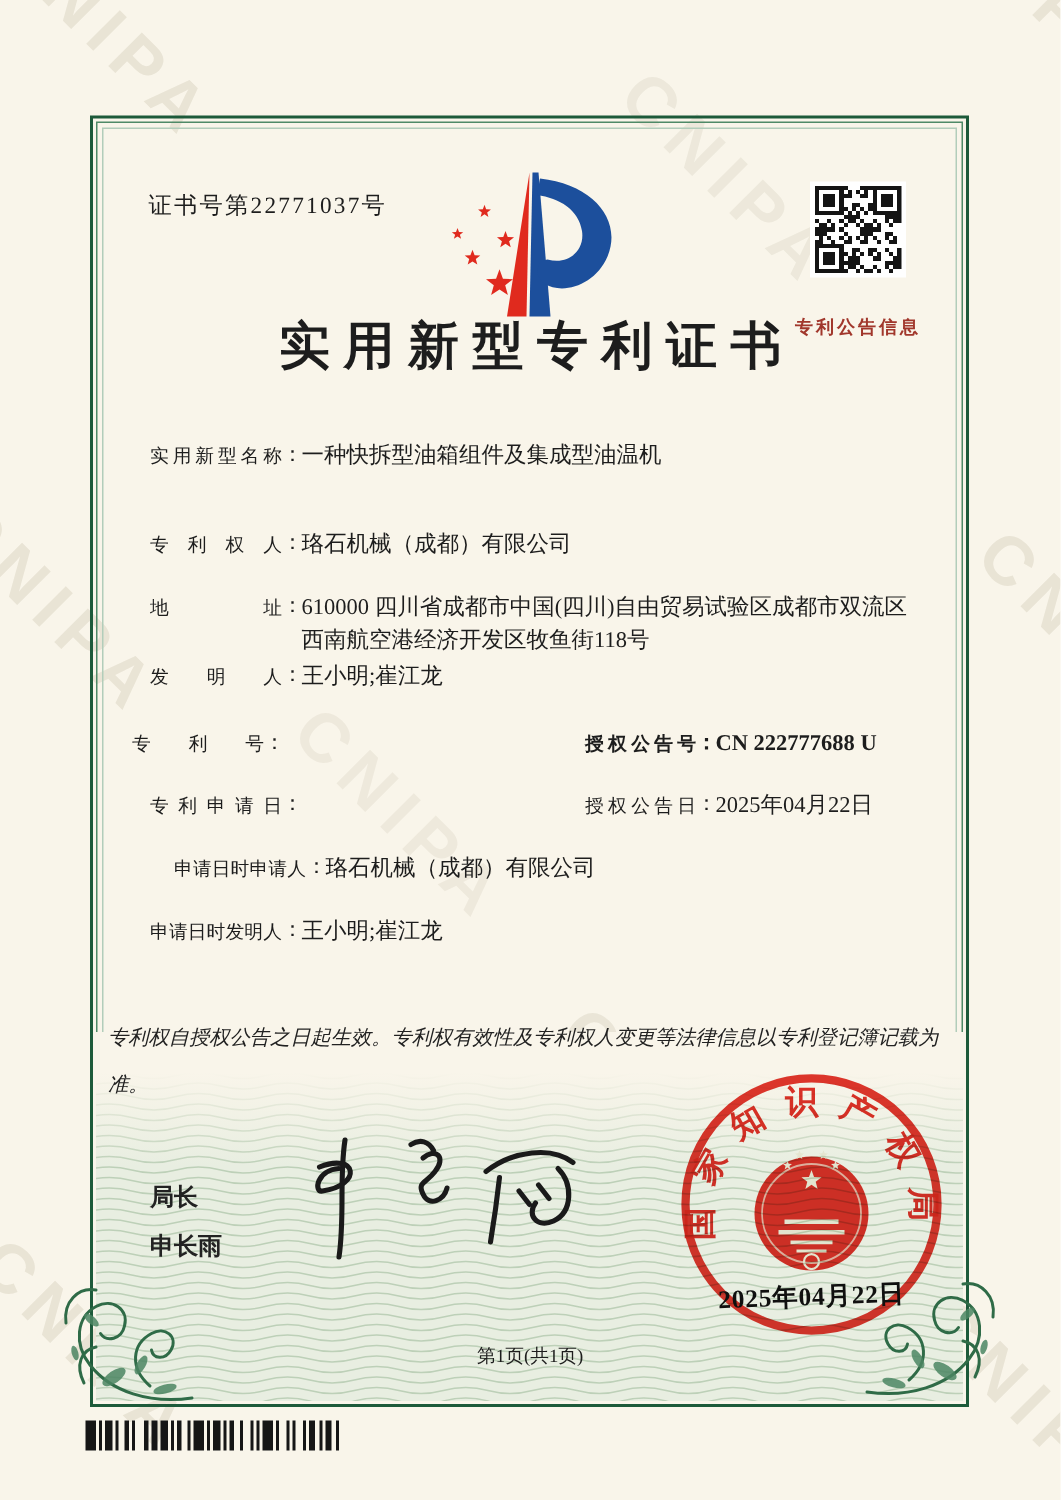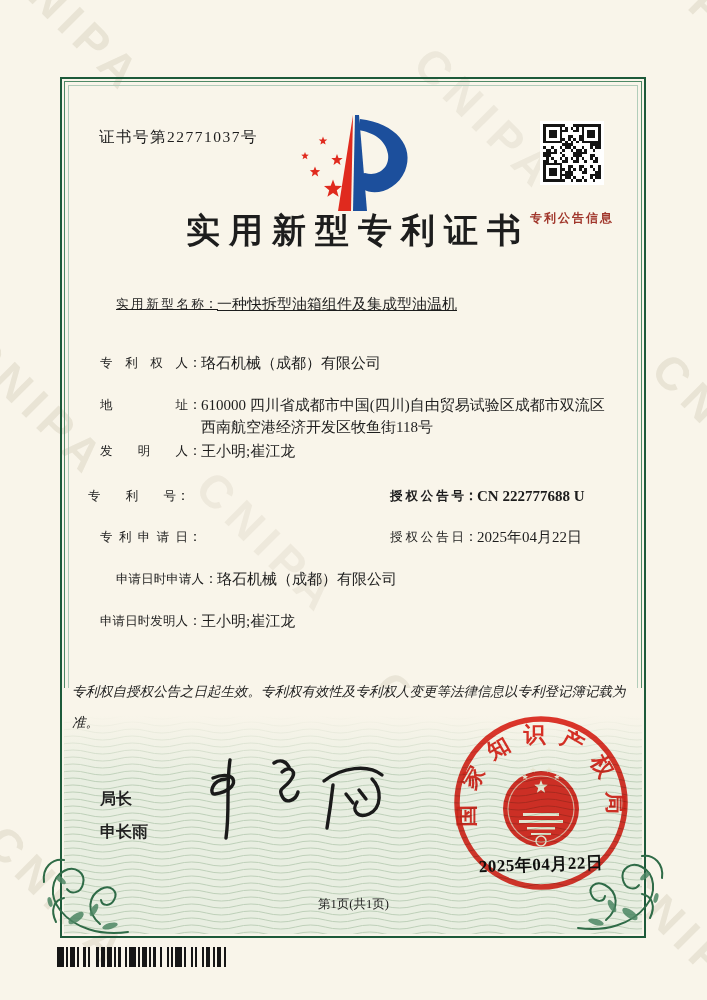--- a/index.html
+++ b/index.html
@@ -59,21 +59,21 @@
   .title{
     position:absolute; left:0; right:0; top:208px; text-align:center;
     font-size:34px; font-weight:bold; letter-spacing:9px; padding-left:9px; z-index:2;
   }
 
   
   .row{position:absolute; display:flex; align-items:flex-start; font-size:15px; line-height:22px; z-index:2;}
   .lab{width:88px; font-size:12.5px; line-height:22px; text-align:justify; text-align-last:justify; flex:none;}
   .colon{width:13px; flex:none; font-size:14px;}
   .val{flex:1;}
-  .r-name{left:116px; top:293px; width:505px;text-decoration:underline;}
+  .r-name{left:100px; top:293px; width:505px;}
   .r-patentee{left:100px; top:352px; width:505px;}
   .r-address{left:100px; top:394px; width:508px;}
   .r-inventors{left:100px; top:440px; width:505px;}
   .r-patno{left:88px; top:485px; width:285px;}
   .r-grantno{left:390px; top:485px; width:232px;font-weight:bold;}
   .r-grantno .lab, .r-grantdate .lab{width:74px;}
   .r-filingdate{left:100px; top:526px; width:285px;}
   .r-grantdate{left:390px; top:526px; width:232px;}
   .r-applicant{left:116px; top:568px; width:505px;}
   .r-inventor2{left:100px; top:610px; width:505px;}

